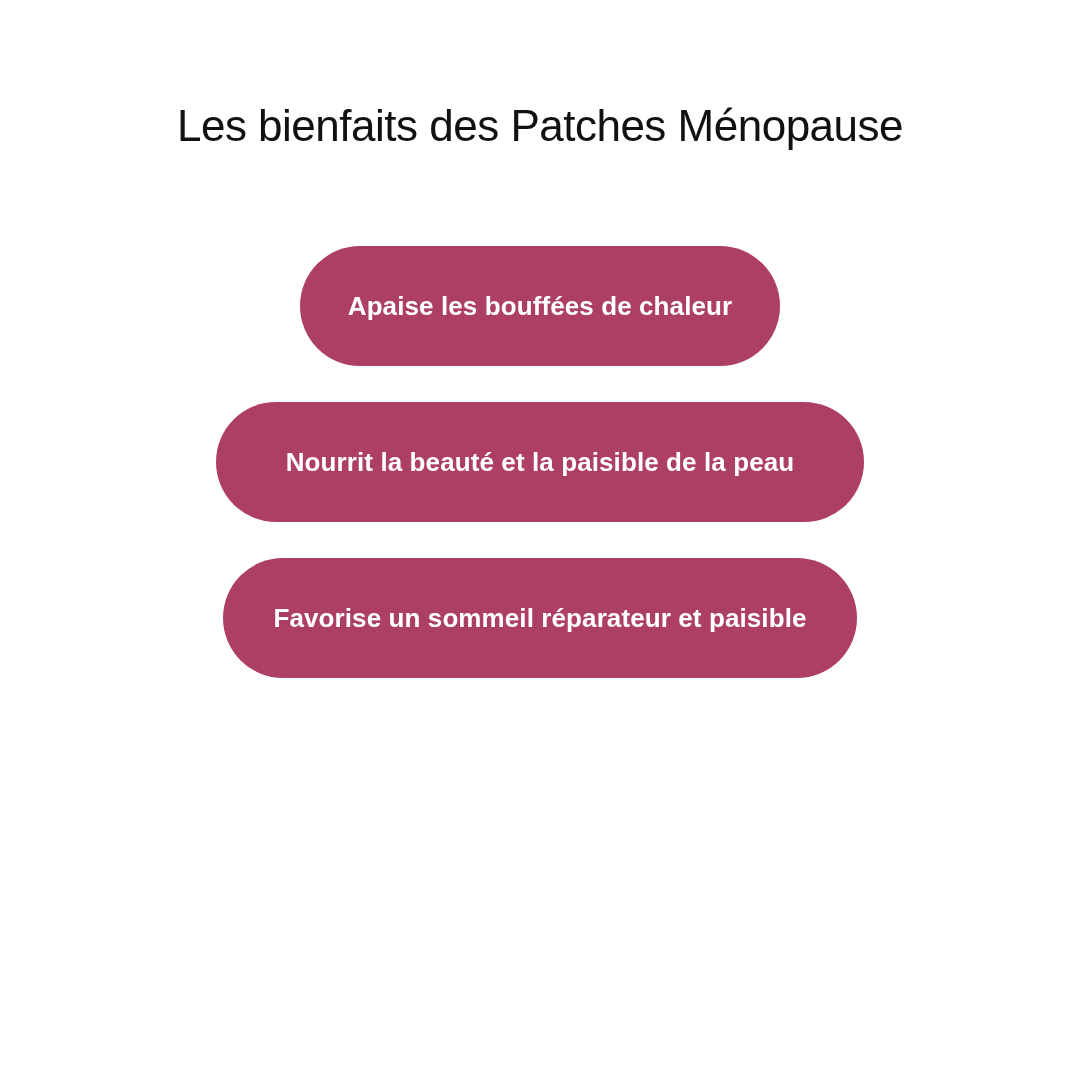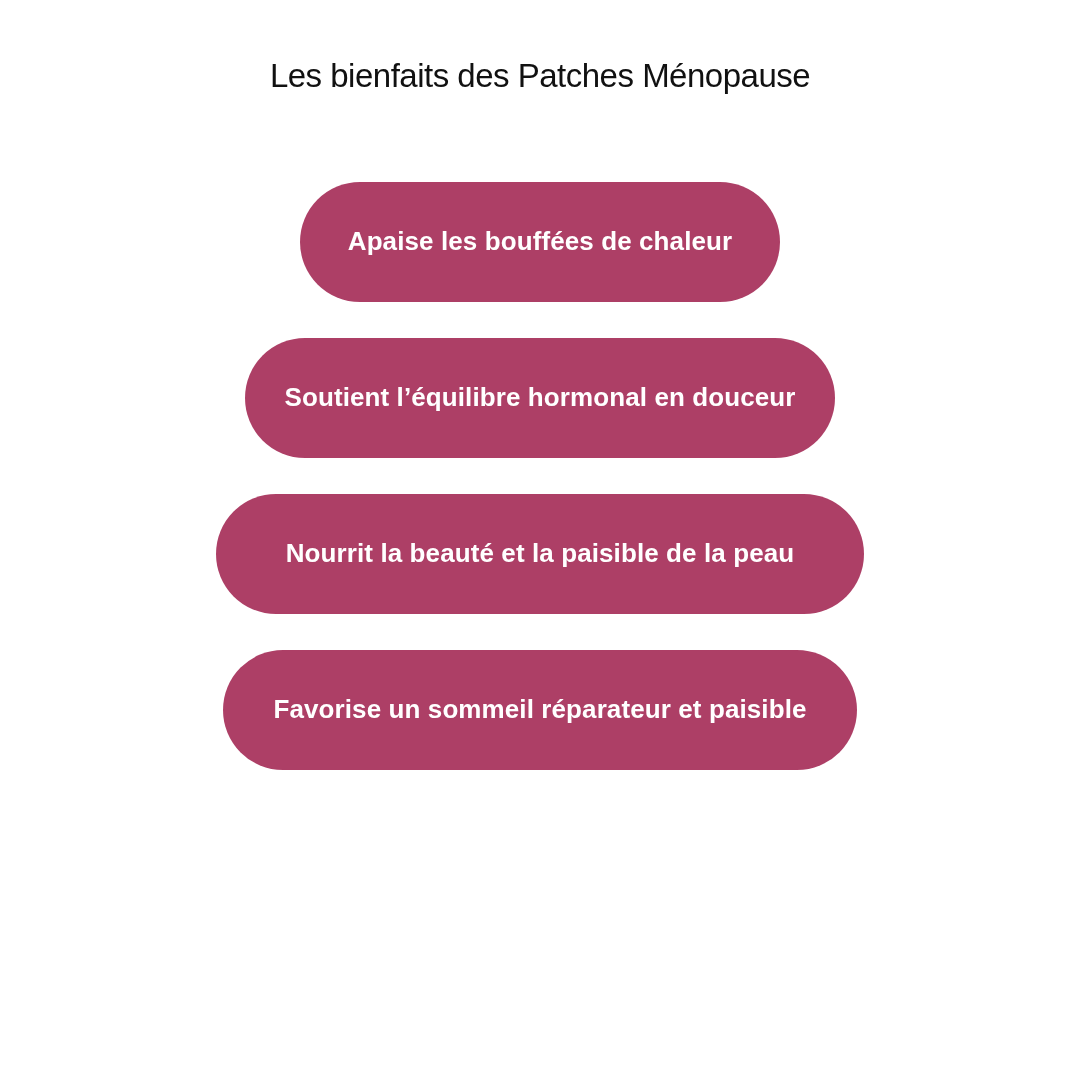--- a/index.html
+++ b/index.html
@@ -16,22 +16,22 @@
   .canvas {
     position: relative;
     width: 1080px;
     height: 1080px;
     background: #ffffff;
     display: flex;
     flex-direction: column;
     align-items: center;
   }
   .page-title {
-    margin-top: 56px;
-    font-size: 33px;
+    margin-top: 100px;
+    font-size: 44px;
     font-weight: 400;
     color: #111111;
     letter-spacing: -0.5px;
     line-height: 1.2;
     text-align: center;
     white-space: nowrap;
   }
   .pill-stack {
     margin-top: 64px;
     display: flex;
@@ -68,23 +68,20 @@
 <div class="canvas">
 
   <h1 class="page-title">Les bienfaits des Patches Ménopause</h1>
 
   <div class="pill-stack">
 
     <div class="pill pill-1">
       <span>Apaise les bouffées de chaleur</span>
     </div>
 
-    <div class="pill pill-2">
-      <span>Soutient l’équilibre hormonal en douceur</span>
-    </div>
 
     <div class="pill pill-3">
       <span>Nourrit la beauté et la paisible de la peau</span>
     </div>
 
     <div class="pill pill-4">
       <span>Favorise un sommeil réparateur et paisible</span>
     </div>
 
 

